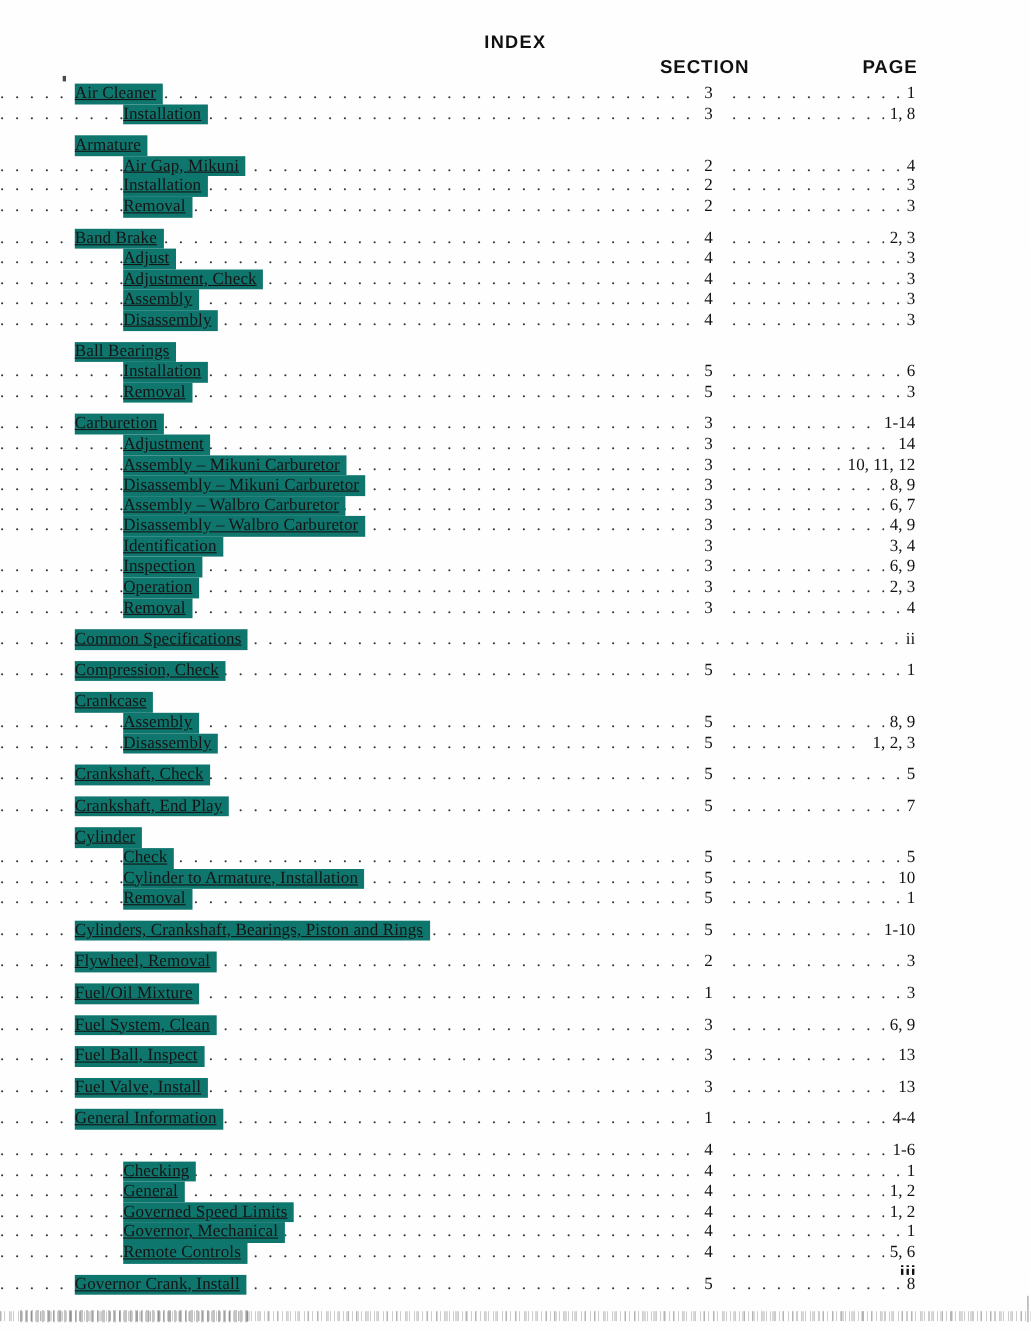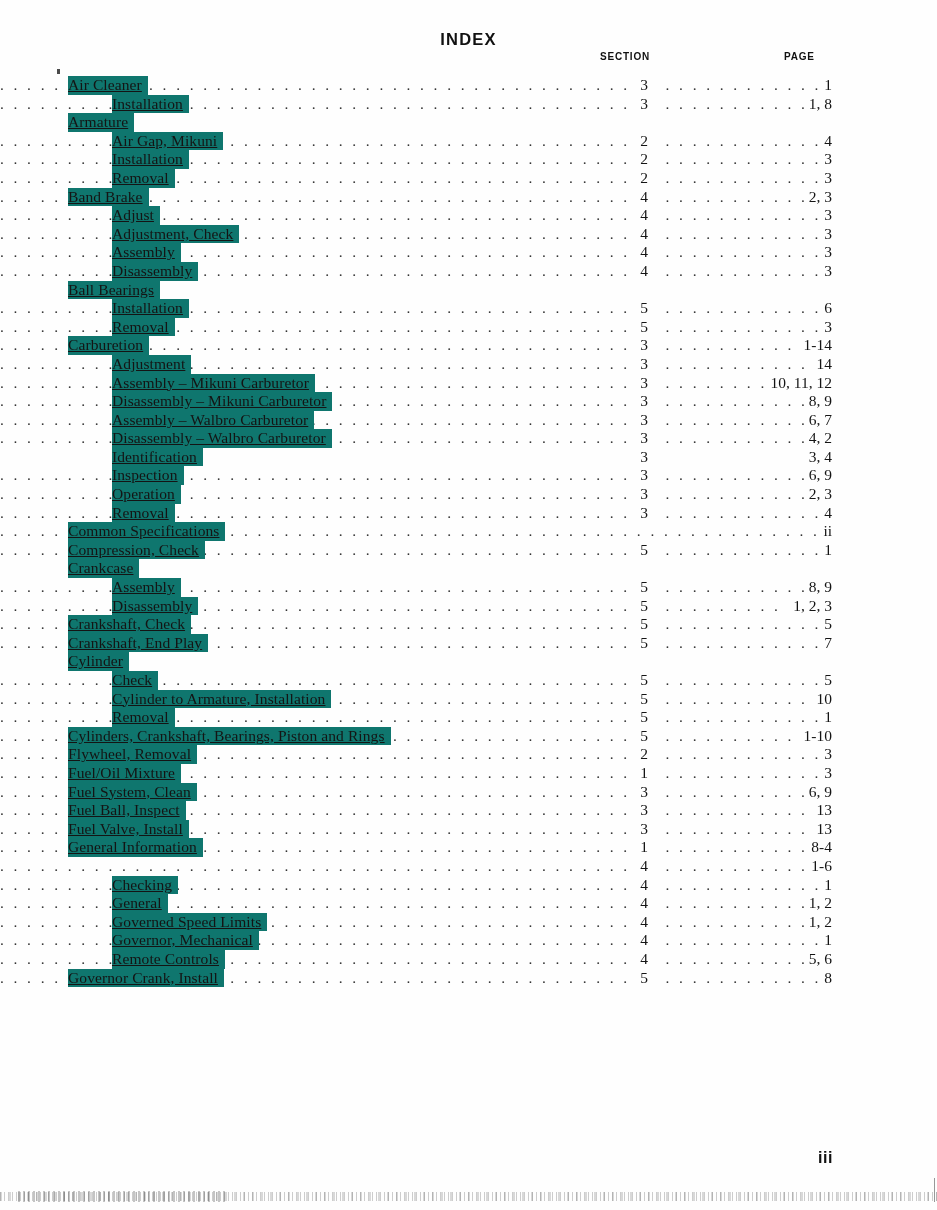--- a/index.html
+++ b/index.html
@@ -28,36 +28,36 @@
     font-weight: bold;
     font-size: 16.5px;
     letter-spacing: 1.2px;
     color: #111;
   }
   .col-head {
     position: absolute;
     top: 51px;
     font-family: "Liberation Sans", "DejaVu Sans", sans-serif;
     font-weight: bold;
-    font-size: 10px;
+    font-size: 17px;
     letter-spacing: 0.8px;
     color: #111;
   }
   .col-head.section { left: 600px; }
   .col-head.page    { left: 784px; }
 
   
   .index-body {
     position: absolute;
     top: 76px;
     left: 0;
     width: 937px;
   }
   .group { }
-  .group + .group { }
+  .group + .group { margin-top: 10px; }
 
   .row {
     position: relative;
     height: 18.6px;
     line-height: 18.6px;
     font-size: 15.5px;
   }
   .row .title {
     position: absolute;
     left: 68px;
@@ -433,21 +433,21 @@
           <div class="lead-wrap">
             <div class="seg1">
               <span class="dots">. . . . . . . . . . . . . . . . . . . . . . . . . . . . . . . . . . . . . . . . . . . . . . . . . . . . . . . . . . . . . . . . . . . . . . . . . . . . . . . . . . . . . . . . . . </span>
             </div>
             <div class="seg2">
               <span class="dots">. . . . . . . . . . . . . . . . . . . . . . . . . . . . . . . . . . . . . . . . . . . . . . . . . . . . . . . . . . . . . . . . . . . . . . . . . . . . . . . . . . . . . . . . . . </span>
             </div>
           </div>
           <span class="title">Disassembly – Walbro Carburetor</span>
           <span class="sec">3</span>
-          <span class="pg">4, 2</span>
+          <span class="pg">4, 9</span>
         </div>
         <div class="row sub nodots">
           <div class="lead-wrap">
             <div class="seg1">
               <span class="dots">. . . . . . . . . . . . . . . . . . . . . . . . . . . . . . . . . . . . . . . . . . . . . . . . . . . . . . . . . . . . . . . . . . . . . . . . . . . . . . . . . . . . . . . . . . </span>
             </div>
             <div class="seg2">
               <span class="dots">. . . . . . . . . . . . . . . . . . . . . . . . . . . . . . . . . . . . . . . . . . . . . . . . . . . . . . . . . . . . . . . . . . . . . . . . . . . . . . . . . . . . . . . . . . </span>
             </div>
           </div>
@@ -740,21 +740,21 @@
           <div class="lead-wrap">
             <div class="seg1">
               <span class="dots">. . . . . . . . . . . . . . . . . . . . . . . . . . . . . . . . . . . . . . . . . . . . . . . . . . . . . . . . . . . . . . . . . . . . . . . . . . . . . . . . . . . . . . . . . . </span>
             </div>
             <div class="seg2">
               <span class="dots">. . . . . . . . . . . . . . . . . . . . . . . . . . . . . . . . . . . . . . . . . . . . . . . . . . . . . . . . . . . . . . . . . . . . . . . . . . . . . . . . . . . . . . . . . . </span>
             </div>
           </div>
           <span class="title">General Information</span>
           <span class="sec">1</span>
-          <span class="pg">8-4</span>
+          <span class="pg">4-4</span>
         </div>
       </div>
       <div class="group">
         <div class="row">
           <div class="lead-wrap">
             <div class="seg1">
               <span class="dots">. . . . . . . . . . . . . . . . . . . . . . . . . . . . . . . . . . . . . . . . . . . . . . . . . . . . . . . . . . . . . . . . . . . . . . . . . . . . . . . . . . . . . . . . . . </span>
             </div>
             <div class="seg2">
               <span class="dots">. . . . . . . . . . . . . . . . . . . . . . . . . . . . . . . . . . . . . . . . . . . . . . . . . . . . . . . . . . . . . . . . . . . . . . . . . . . . . . . . . . . . . . . . . . </span>

